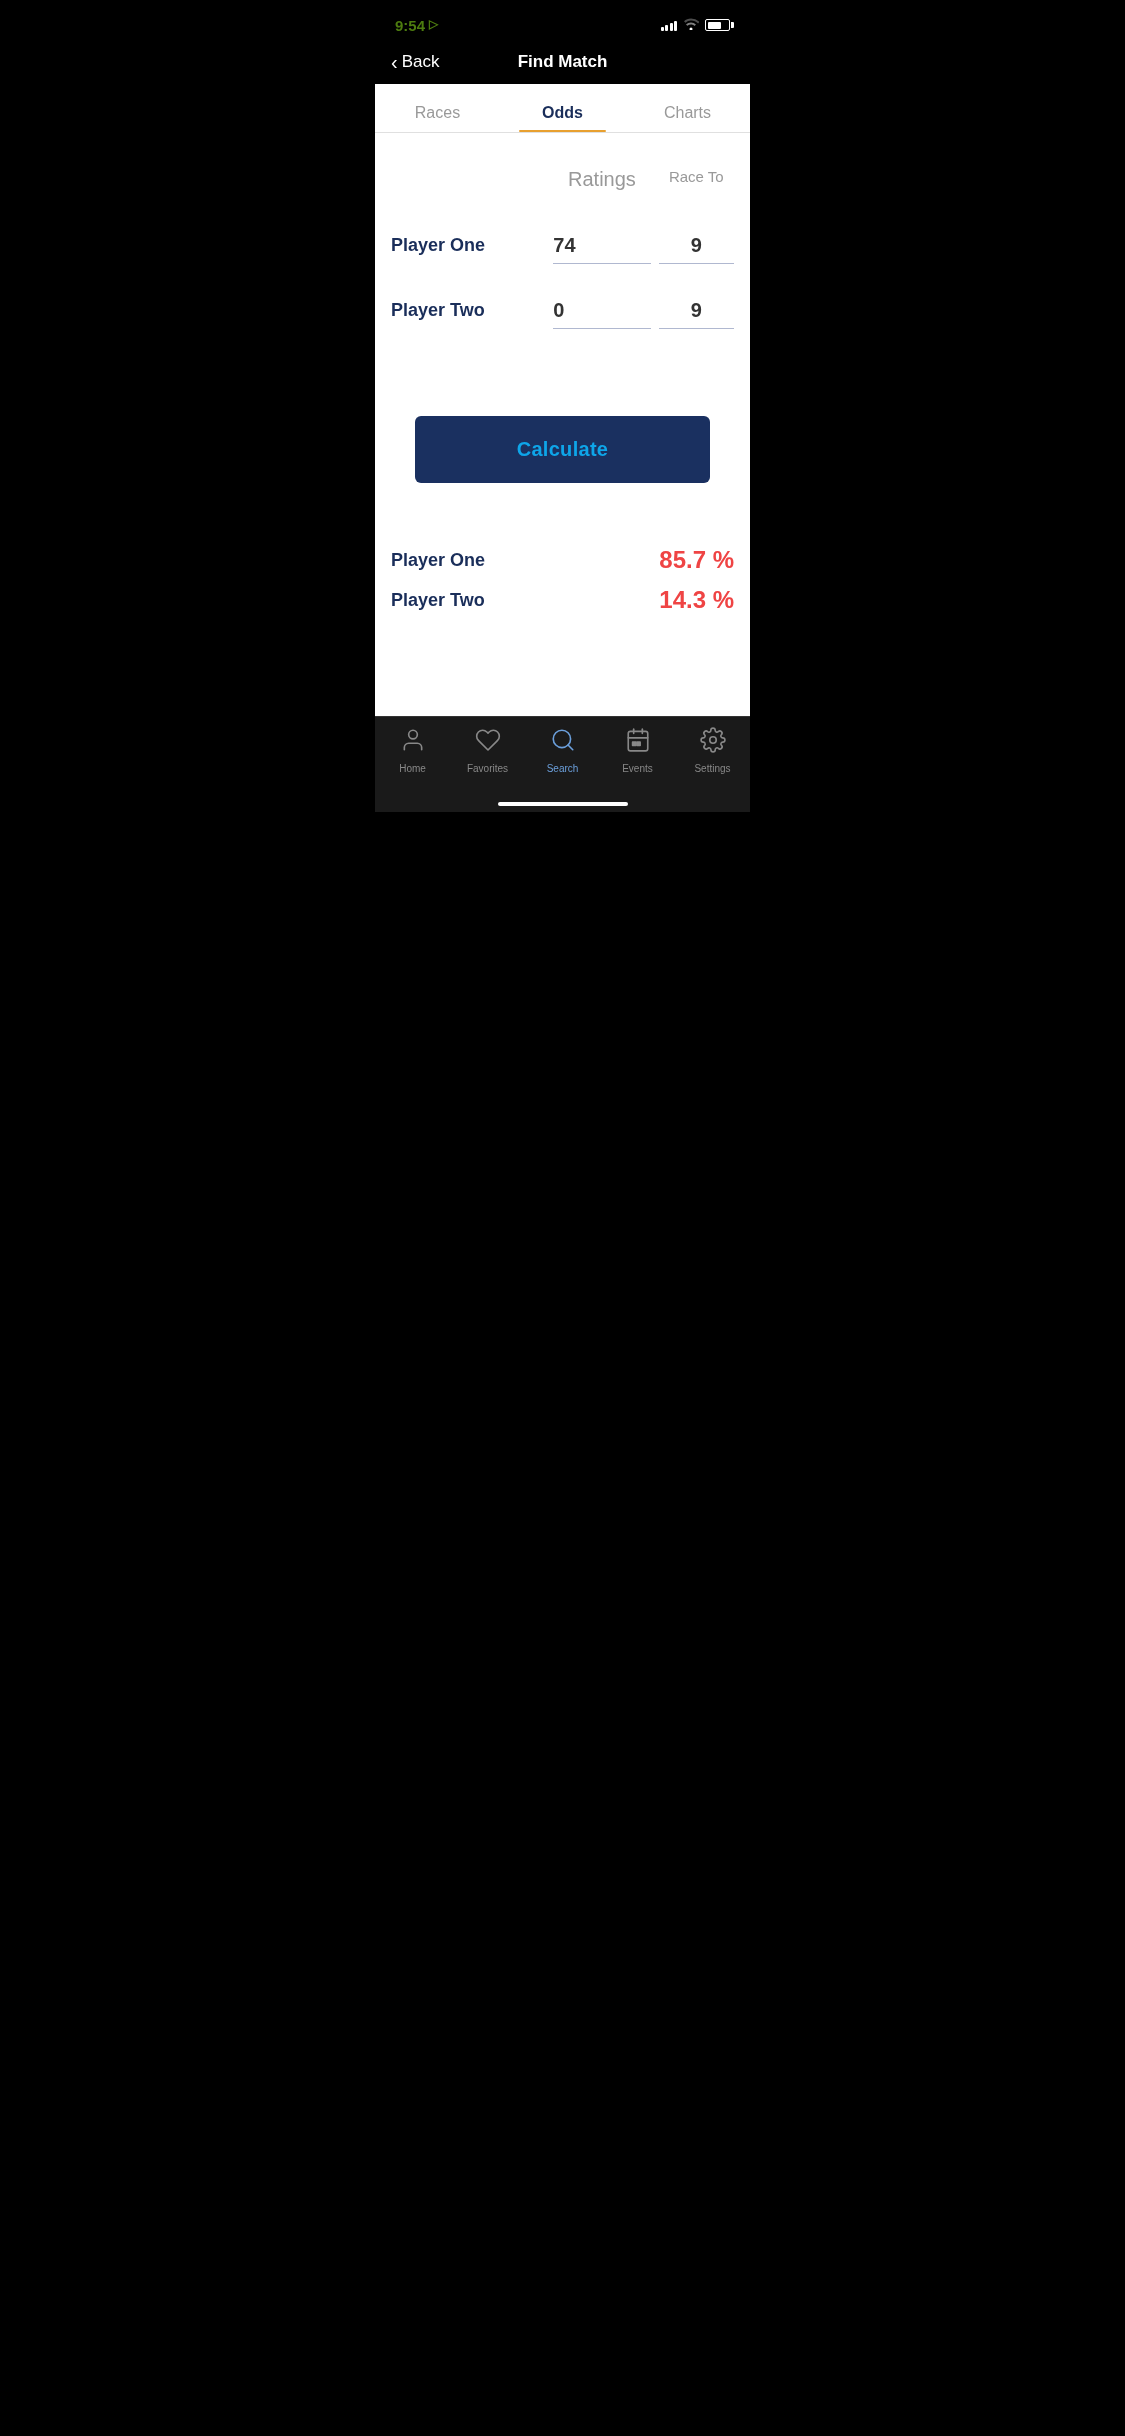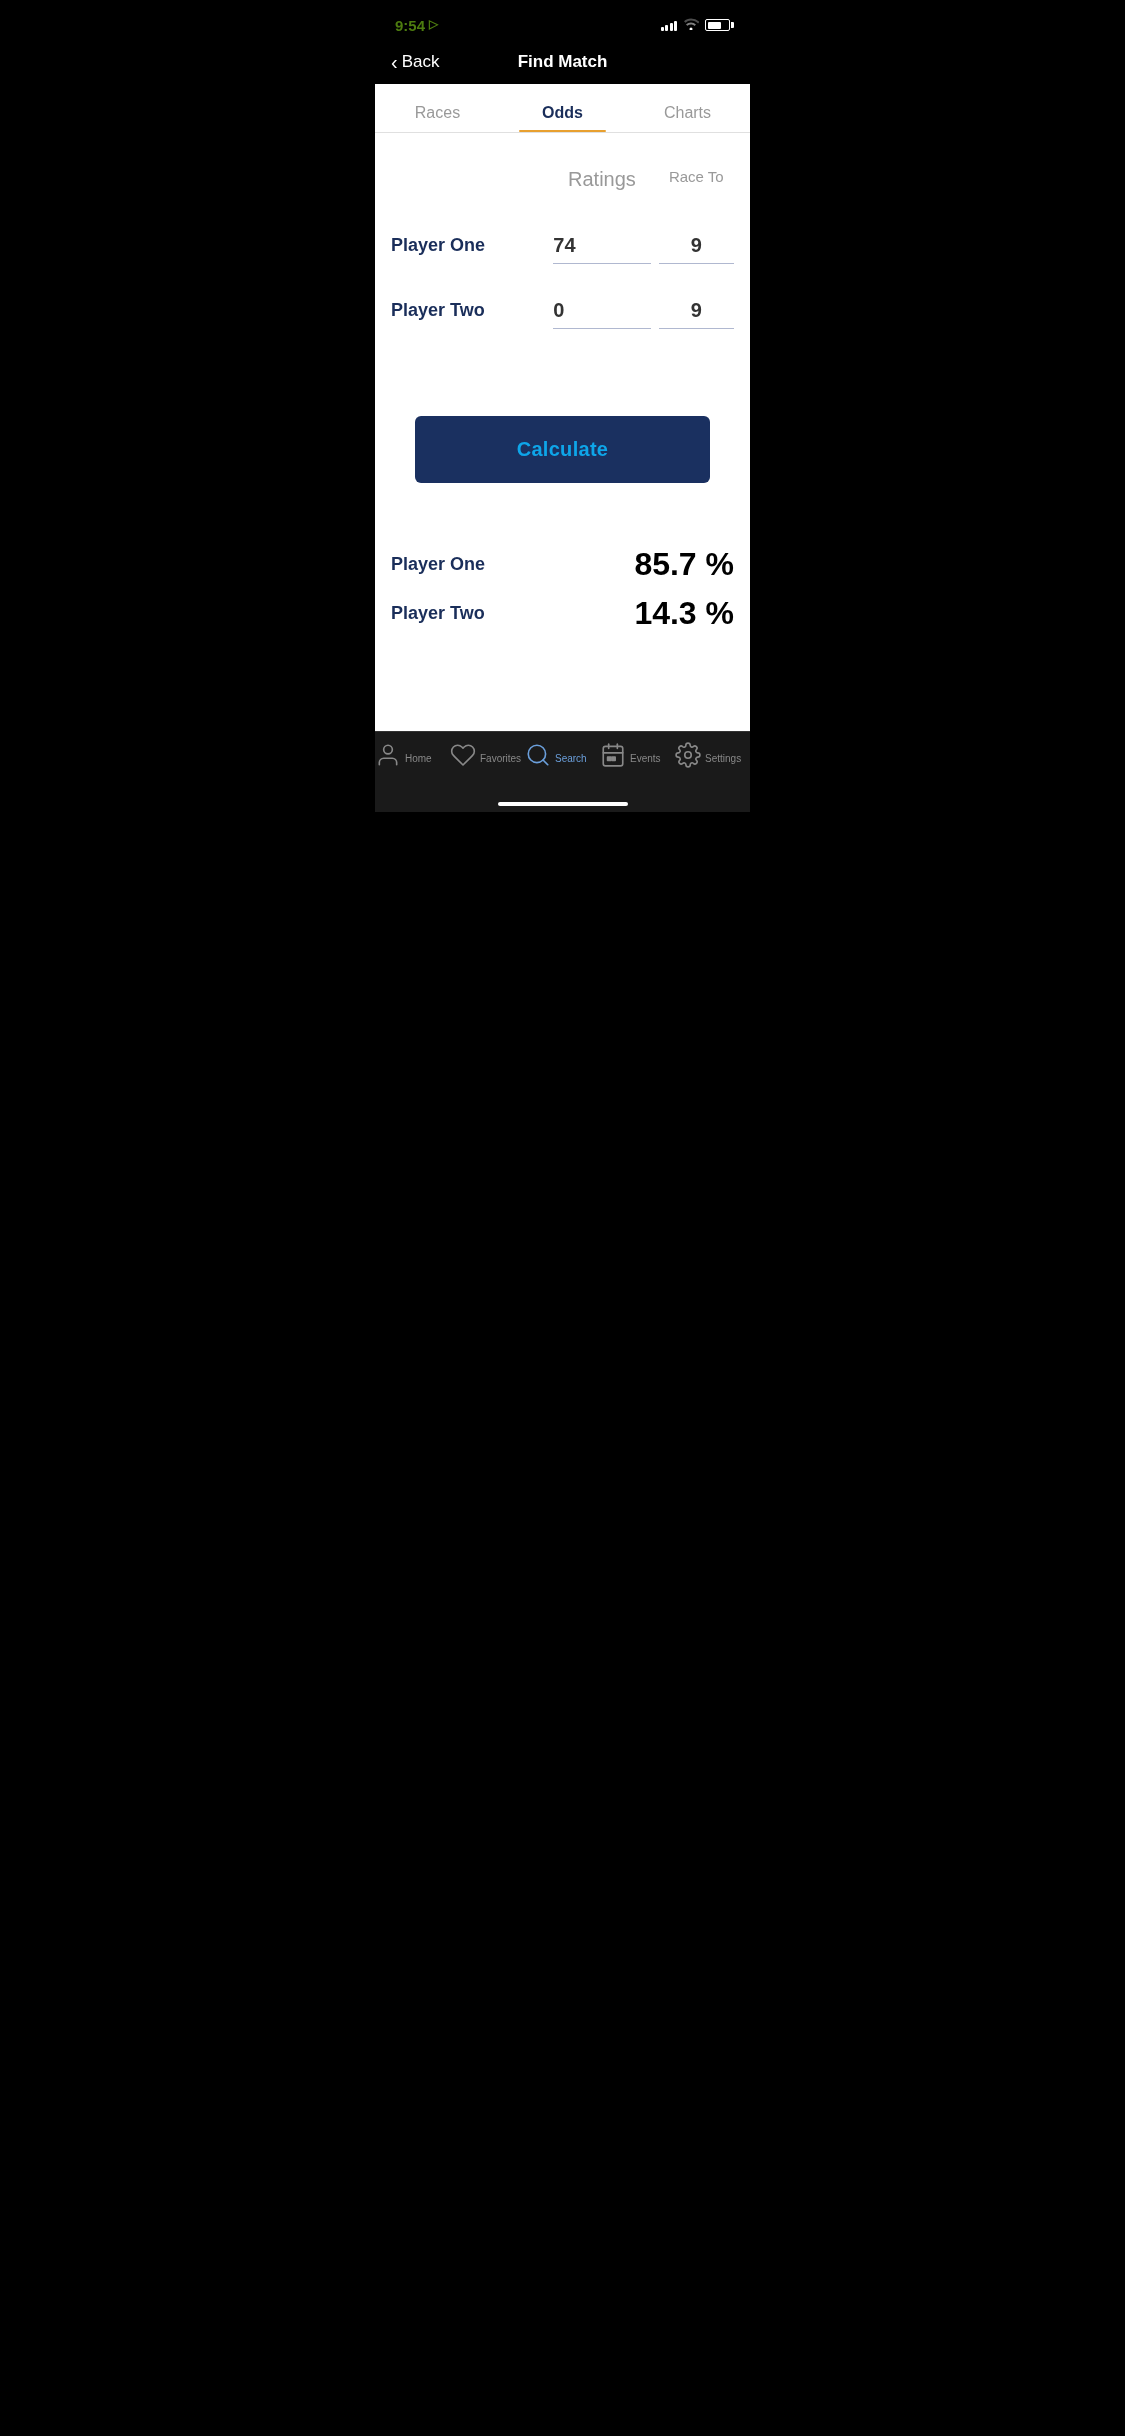--- a/index.html
+++ b/index.html
@@ -280,38 +280,38 @@
       padding: 6px 0;
     }
 
     .result-player-label {
       font-size: 18px;
       font-weight: 700;
       color: #1a2e5a;
     }
 
     .result-value {
-      font-size: 32px;
+      font-size: 24px;
       font-weight: 700;
-      color: #000000;
+      color: #ef4444;
     }
 
     
     .bottom-nav {
       background: #1a1a1a;
       display: flex;
       justify-content: space-around;
       align-items: center;
       padding: 10px 0 28px;
       border-top: 1px solid #333;
     }
 
     .bottom-nav-item {
       display: flex;
-      flex-direction: row;
+      flex-direction: column;
       align-items: center;
       gap: 4px;
       cursor: pointer;
       flex: 1;
     }
 
     .bottom-nav-icon {
       font-size: 24px;
       color: #888;
     }

